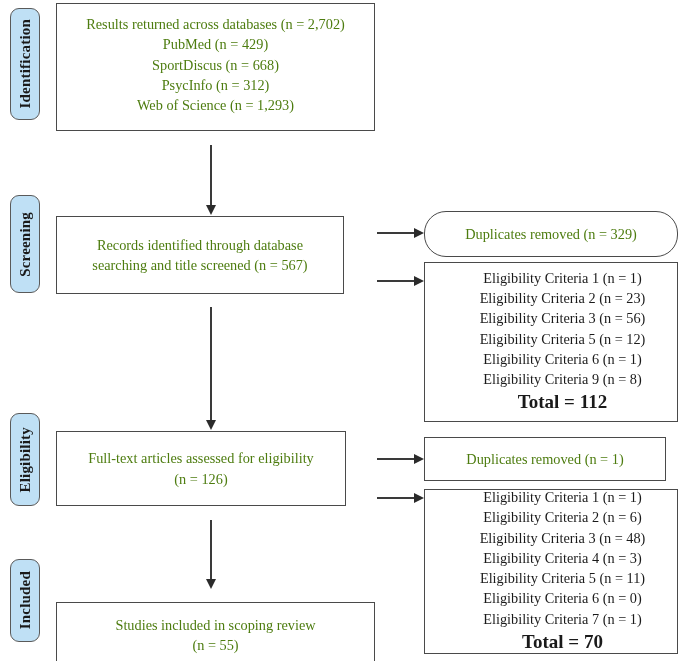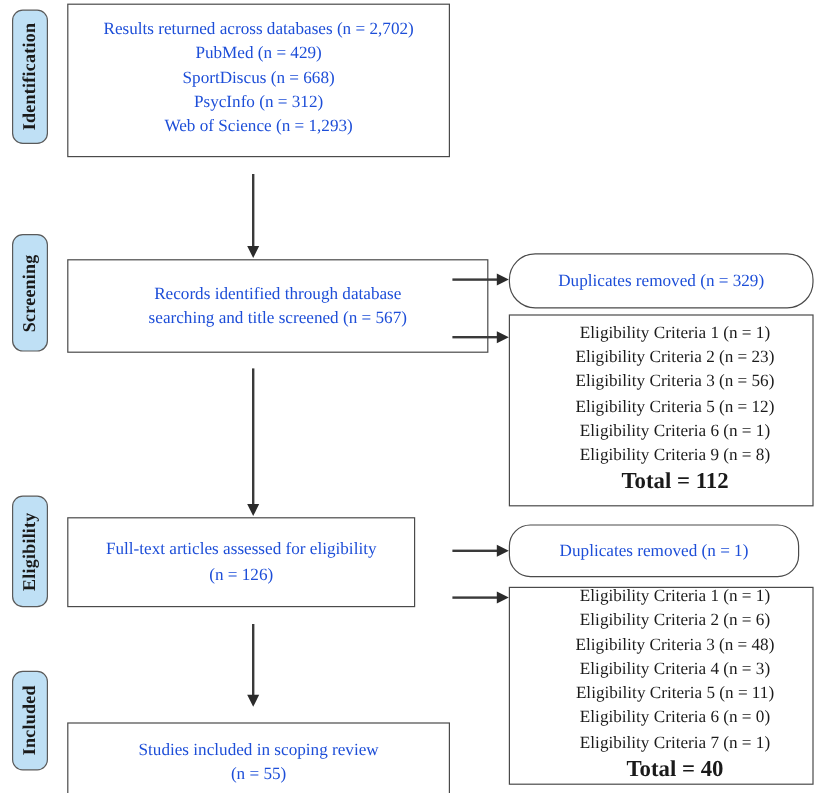--- a/index.html
+++ b/index.html
@@ -53,21 +53,21 @@
     display: flex;
     align-items: center;
     justify-content: center;
     text-align: center;
   }
   .flow-box .box-text {
     font-size: 14.3px;
     line-height: 1.42;
     padding: 0 8px;
     white-space: pre-line;
-    color: #1d4ed8;
+    color: #4d7c0f;
   }
   .flow-box.top-aligned {
     align-items: flex-start;
   }
   .flow-box.top-aligned .box-text {
     padding-top: 10px;
   }
 
   
   .criteria-box {
@@ -152,21 +152,21 @@
   </div>
 
   <div class="flow-box top-aligned" style="left:56px; top:3px; width:319px; height:128px;">
     <span class="box-text">Results returned across databases (n = 2,702)
 PubMed (n = 429)
 SportDiscus (n = 668)
 PsycInfo (n = 312)
 Web of Science (n = 1,293)</span>
   </div>
 
-  <div class="flow-box" style="left:56px; top:216px; width:351px; height:78px;">
+  <div class="flow-box" style="left:56px; top:216px; width:288px; height:78px;">
     <span class="box-text">Records identified through database
 searching and title screened (n = 567)</span>
   </div>
 
   <div class="flow-box" style="left:56px; top:431px; width:290px; height:75px;">
     <span class="box-text">Full-text articles assessed for eligibility
 (n = 126)</span>
   </div>
 
   <div class="flow-box" style="left:56px; top:590px; width:319px; height:66px;margin-top:12px;">
@@ -181,33 +181,33 @@
   <div class="criteria-box" style="left:424px; top:262px; width:254px; height:160px;">
     <span class="crit-line">Eligibility Criteria 1 (n = 1)</span>
     <span class="crit-line">Eligibility Criteria 2 (n = 23)</span>
     <span class="crit-line">Eligibility Criteria 3 (n = 56)</span>
     <span class="crit-line">Eligibility Criteria 5 (n = 12)</span>
     <span class="crit-line">Eligibility Criteria 6 (n = 1)</span>
     <span class="crit-line">Eligibility Criteria 9 (n = 8)</span>
     <span class="crit-total">Total = 112</span>
   </div>
 
-  <div class="flow-box" style="left:424px; top:437px; width:242px; height:44px;border-radius:18px;">
+  <div class="flow-box" style="left:424px; top:437px; width:242px; height:44px;">
     <span class="box-text">Duplicates removed (n = 1)</span>
   </div>
 
   <div class="criteria-box" style="left:424px; top:489px; width:254px; height:165px;">
     <span class="crit-line">Eligibility Criteria 1 (n = 1)</span>
     <span class="crit-line">Eligibility Criteria 2 (n = 6)</span>
     <span class="crit-line">Eligibility Criteria 3 (n = 48)</span>
     <span class="crit-line">Eligibility Criteria 4 (n = 3)</span>
     <span class="crit-line">Eligibility Criteria 5 (n = 11)</span>
     <span class="crit-line">Eligibility Criteria 6 (n = 0)</span>
     <span class="crit-line">Eligibility Criteria 7 (n = 1)</span>
-    <span class="crit-total">Total = 40</span>
+    <span class="crit-total">Total = 70</span>
   </div>
 
   <div class="arrow-v" style="left:210px; top:145px; height:61px;"></div>
 
   <div class="arrow-v" style="left:210px; top:307px; height:114px;"></div>
 
   <div class="arrow-v" style="left:210px; top:520px; height:60px;"></div>
 
   <div class="arrow-h" style="left:377px; top:232px; width:38px;"></div>
 

